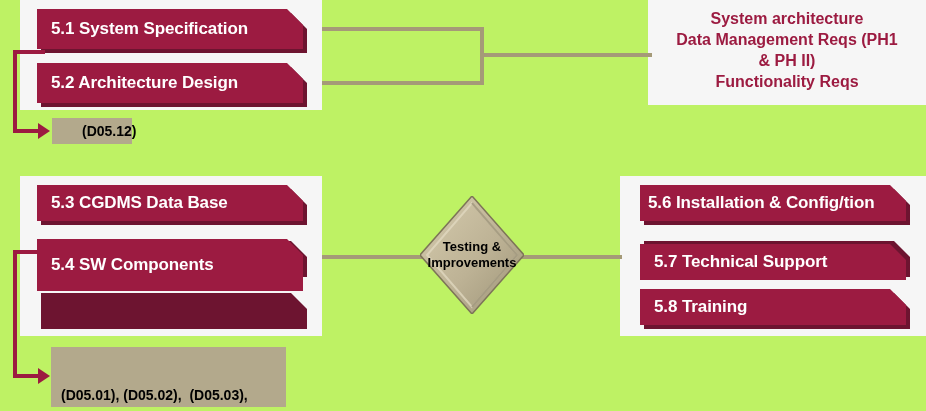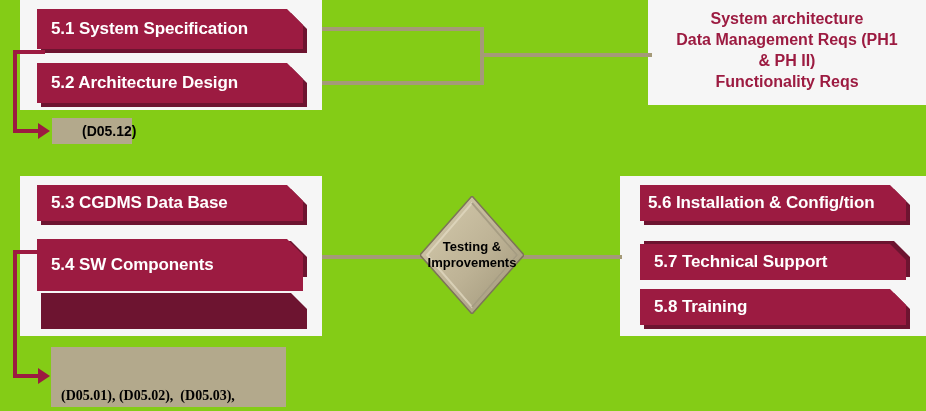--- a/index.html
+++ b/index.html
@@ -4,21 +4,21 @@
 <style>
   html, body {
     margin: 0;
     padding: 0;
     background: #ffffff;
   }
   #canvas {
     position: relative;
     width: 926px;
     height: 411px;
-    background: #84cc16;
+    background: #bef264;
     font-family: "Liberation Sans", sans-serif;
     overflow: hidden;
   }
 
   
   .panel {
     position: absolute;
     background: #f6f6f6;
   }
 
@@ -53,21 +53,20 @@
     font-size: 14px;
     display: flex;
     align-items: center;
     box-sizing: border-box;
   }
   .delivbox.multi {
     display: block;
     padding: 6px 8px 8px 10px;
     line-height: 17px;
     white-space: pre;
-    font-family: Liberation Serif, serif;
   }
   .delivbox.single { padding-left: 14px; }
 
   
   .reqtext {
     position: absolute;
     color: #9c1b41;
     font-weight: bold;
     font-size: 16px;
     line-height: 21px;

